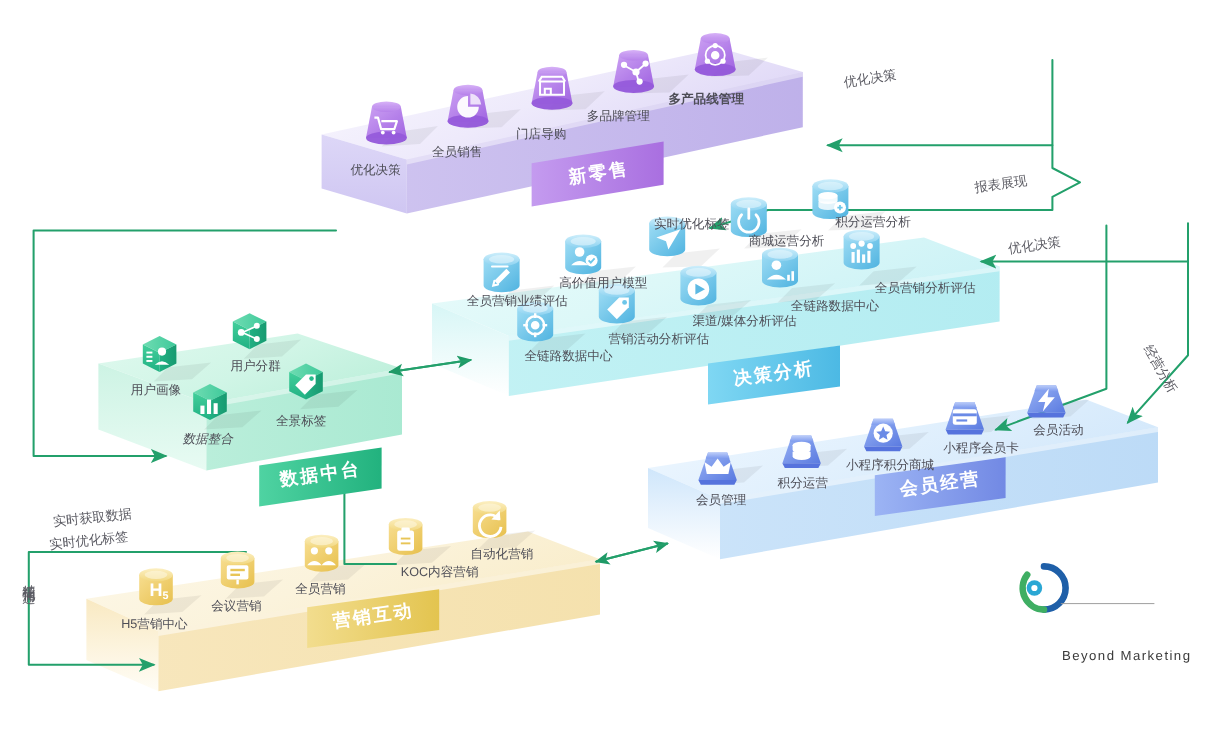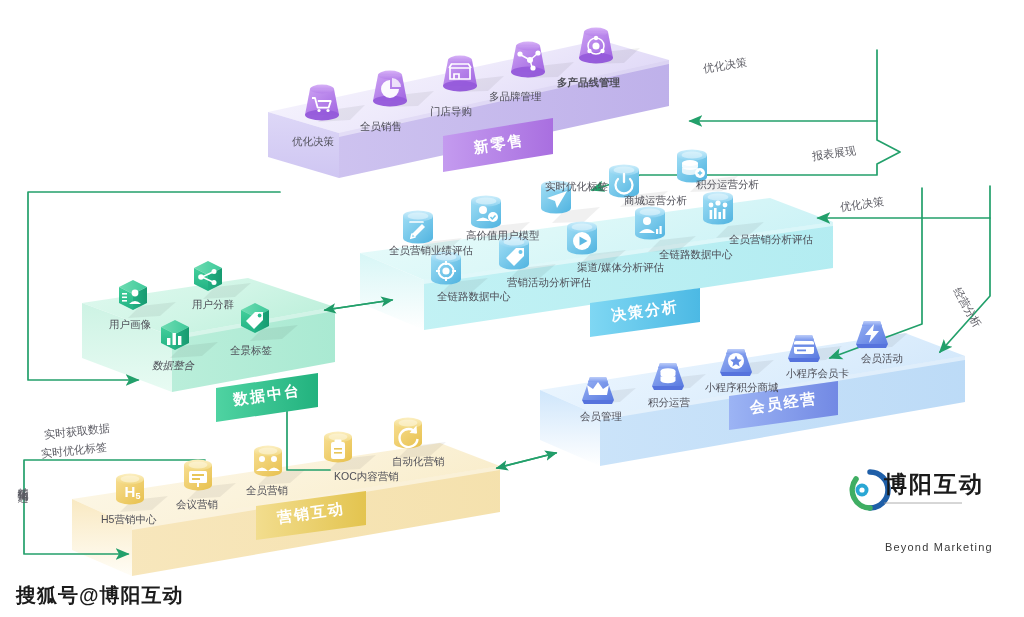--- a/index.html
+++ b/index.html
@@ -606,18 +606,16 @@
 
   <svg class="layer" viewBox="0 0 1024 617">
     <g transform="translate(840,470)">
       <path d="M30,2 a18,18 0 0 1 0,36" fill="none" stroke="#1f5fa8" stroke-width="5.5" stroke-linecap="round"></path>
       <path d="M30,38 a18,18 0 0 1 -14,-29" fill="none" stroke="#3fae63" stroke-width="5.5" stroke-linecap="round"></path>
       <circle cx="22" cy="20" r="6.5" fill="#2aa7d4"></circle>
       <circle cx="22" cy="20" r="2.6" fill="#ffffff"></circle>
     </g>
     <line x1="884" y1="503" x2="962" y2="503" stroke="#9a9a9a" stroke-width="0.8"></line>
   </svg>
-  <div class="logo-cn" style="left:884px;top:469px;">博阳互动</div>
   <div class="logo-en" style="left:885px;top:505px;">Beyond  Marketing</div>
 
-  <div class="wm" style="left:16px;top:582px;">搜狐号@博阳互动</div>
 
 </div>
 
 </body></html>

